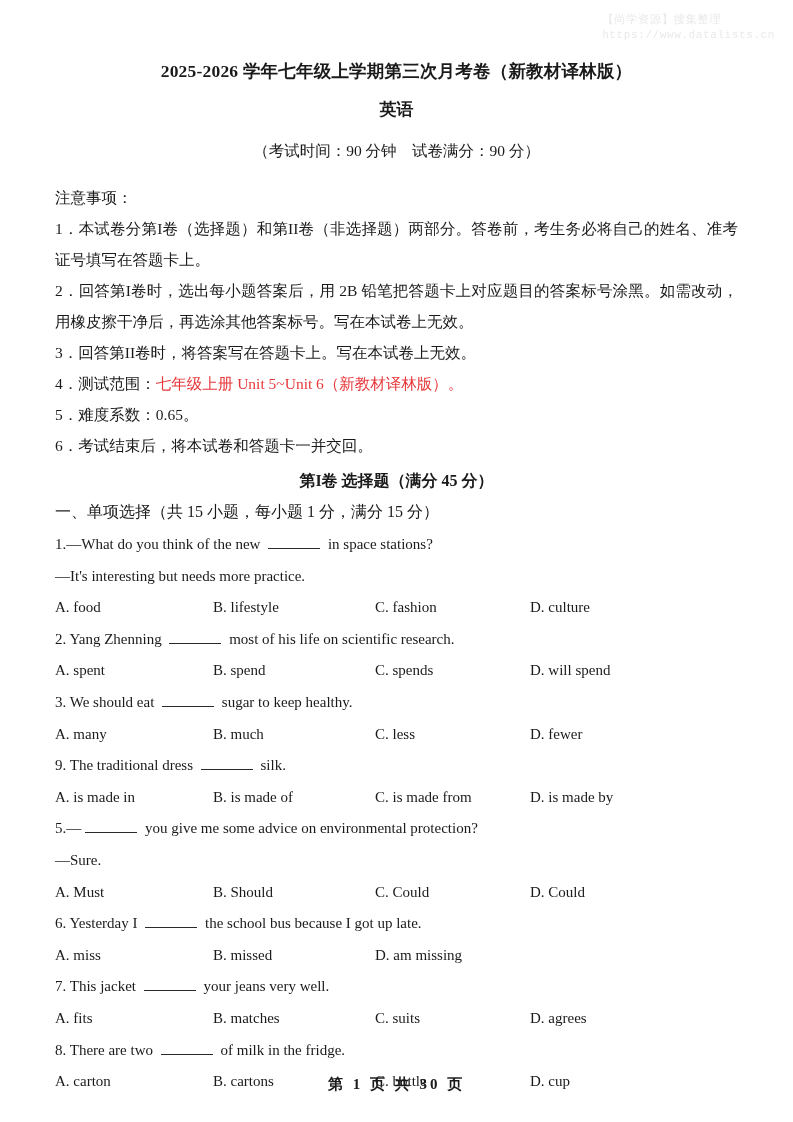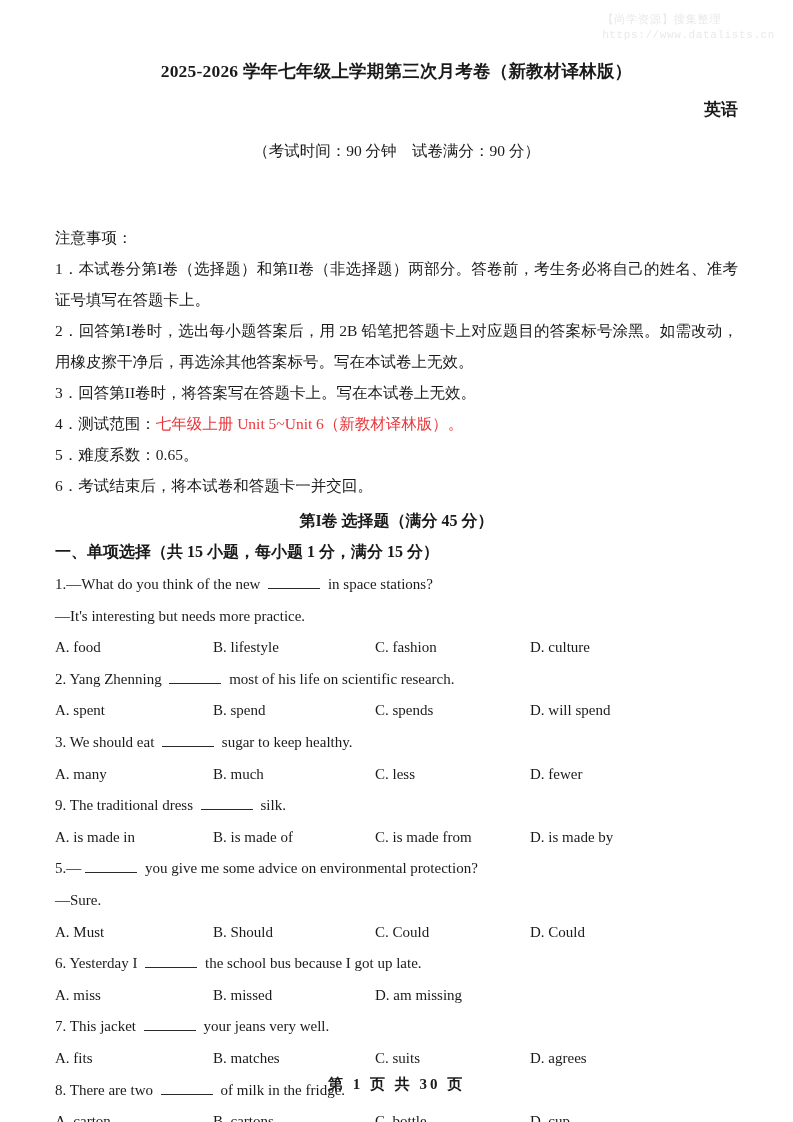--- a/index.html
+++ b/index.html
@@ -55,41 +55,40 @@
     padding-top: 58px;
     text-align: center;
     font-size: 17.5px;
     font-weight: bold;
     letter-spacing: 0.2px;
     line-height: 1.5;
   }
   .doc-subject {
     margin: 0;
     padding-top: 13px;
-    text-align: right;
+    text-align: center;
     font-size: 17px;
     font-weight: bold;
     line-height: 1.5;
   }
   .doc-examinfo {
     margin: 0;
     padding-top: 16px;
     text-align: center;
     font-size: 15.5px;
     line-height: 1.5;
   }
 
   
   .notices {
     padding-top: 20px;
   }
   .notice-label {
     font-size: 15.5px;
     line-height: 31px;
-    margin-top: 40px;
   }
   .notice-item {
     font-size: 15.5px;
     line-height: 31px;
     text-align: justify;
     text-justify: inter-ideograph;
   }
   .red {
     color: #e8373b;
   }
@@ -97,21 +96,21 @@
   
   .part-header {
     text-align: center;
     font-size: 16px;
     font-weight: bold;
     line-height: 31px;
     padding-top: 4px;
   }
   .section-header {
     font-size: 16px;
-    font-weight: bold;
+    font-weight: normal;
     line-height: 31px;
   }
 
   
   .questions {
     padding-top: 2px;
   }
   .q-block { }
   .q-line {
     font-size: 15px;

